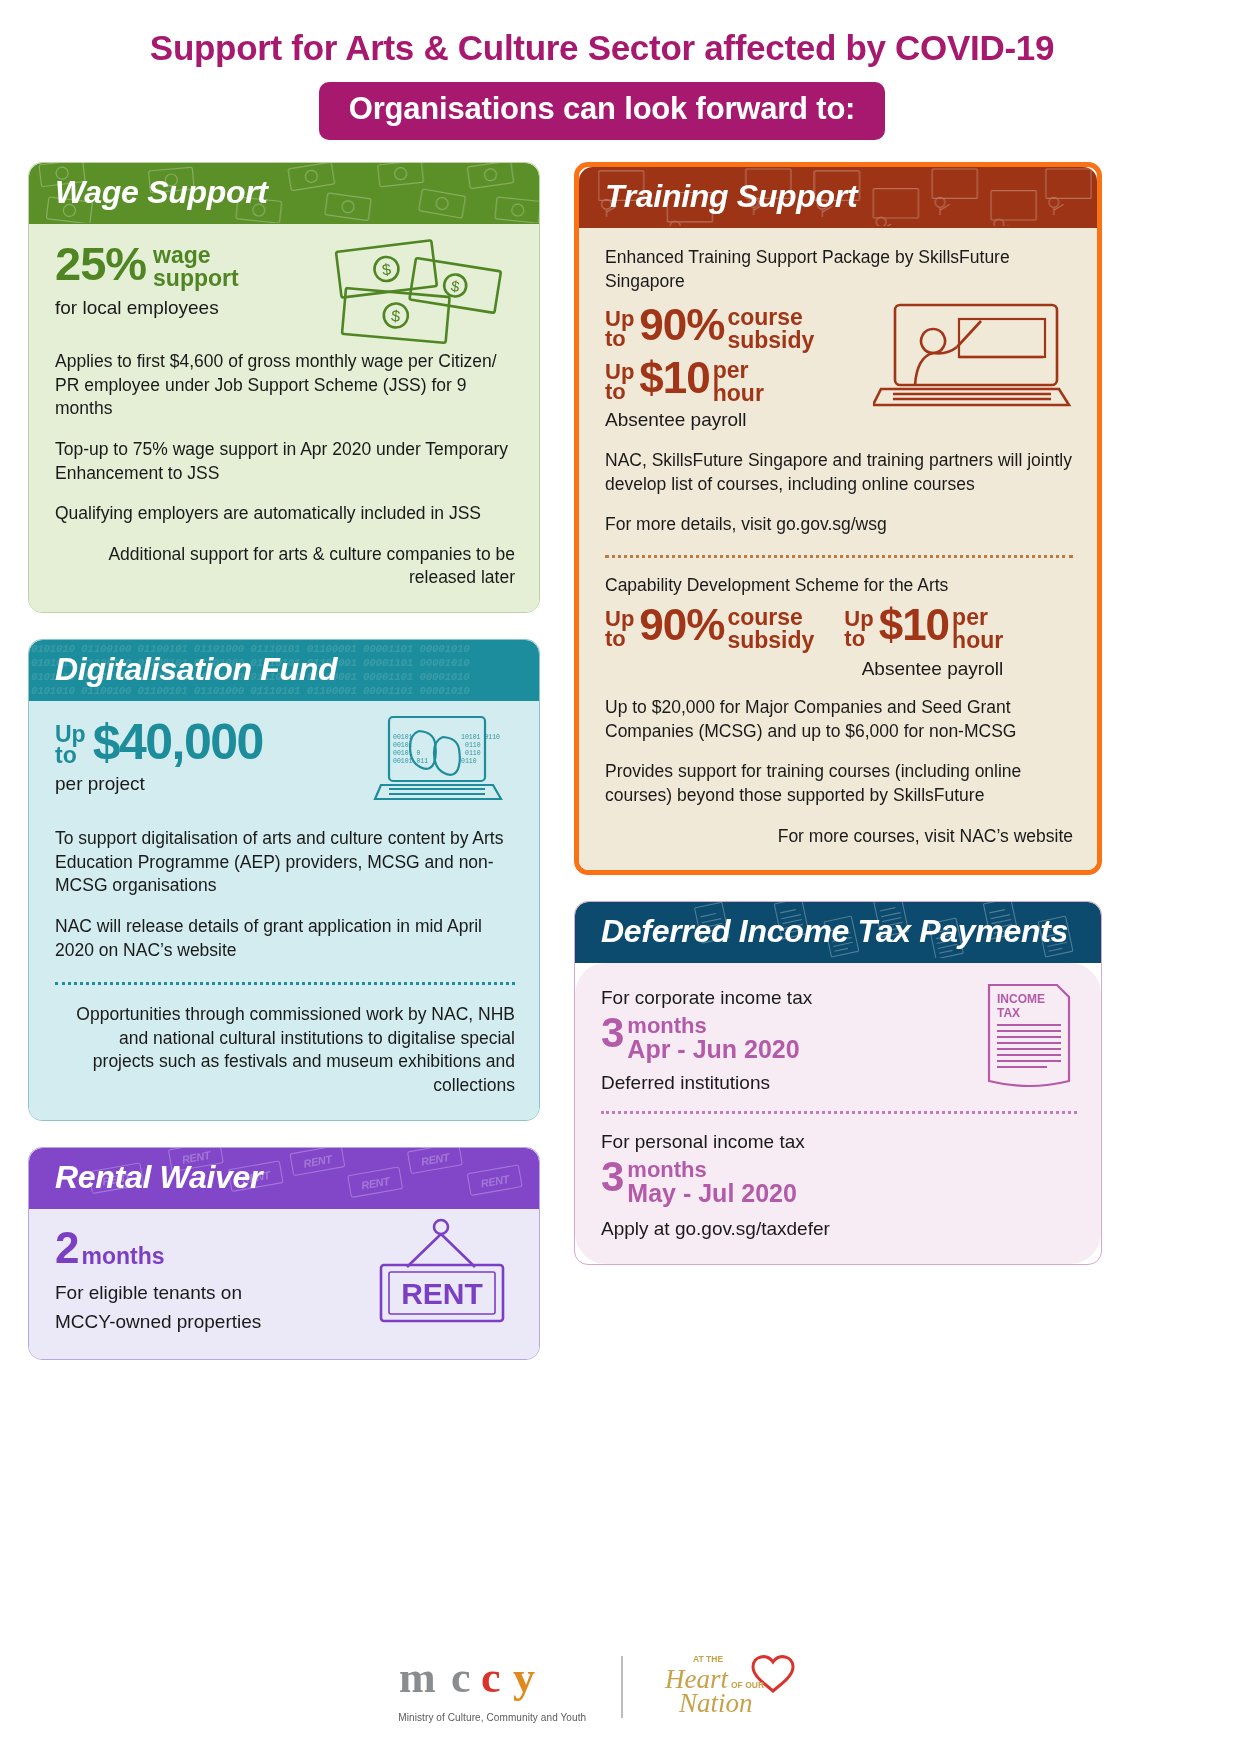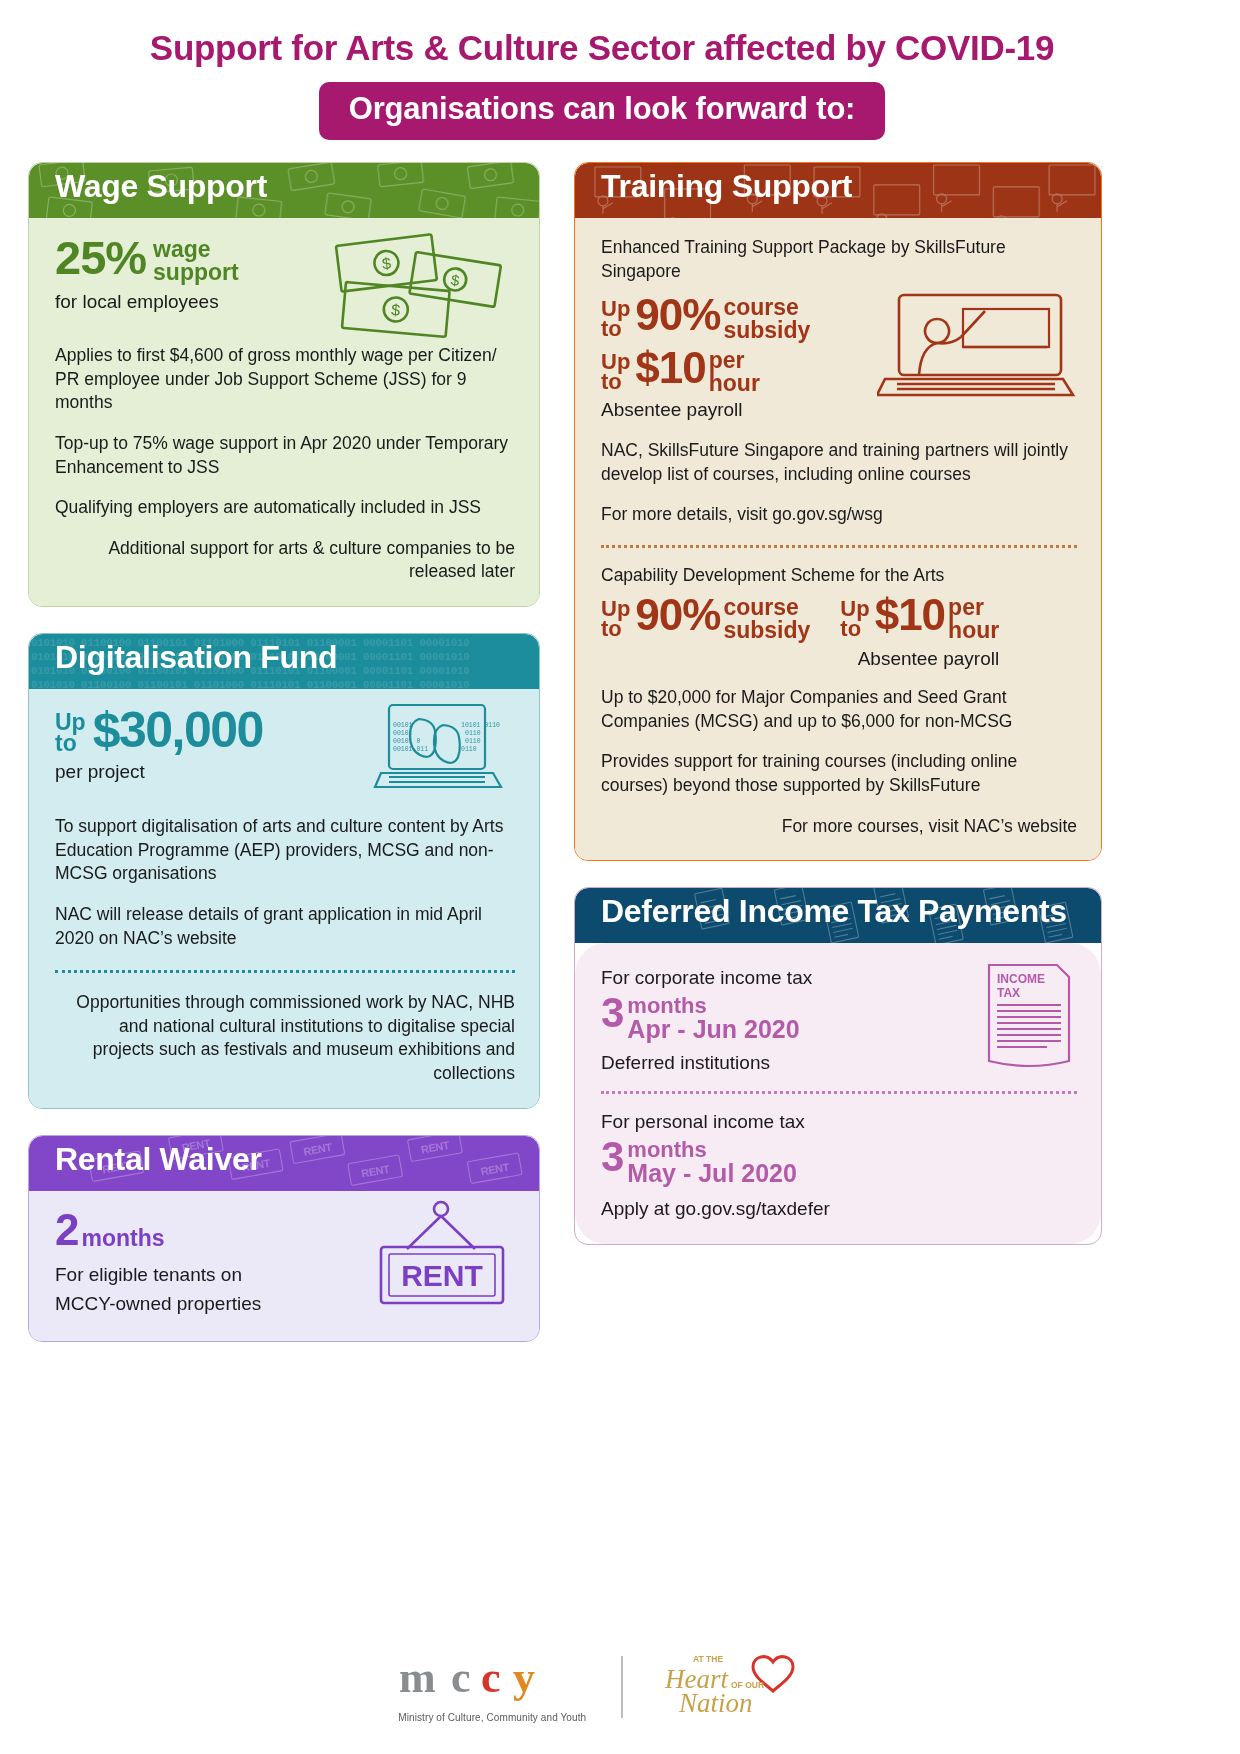--- a/index.html
+++ b/index.html
@@ -33,27 +33,28 @@
 
   
   .cols { display: flex; gap: 34px; padding: 22px 28px 0 28px; }
   .col-left { width: 512px; }
   .col-right { width: 528px; }
 
   
   .card { border-radius: 14px; overflow: hidden; margin-bottom: 26px; position: relative; }
   .card-head {
     position: relative;
-    padding: 5px 0 13px 26px;
+    padding: 11px 0 13px 26px;
     font-size: 32px;
     font-weight: bold;
     color: #ffffff;
     letter-spacing: -0.3px;
     overflow: hidden;
     border-radius: 14px 14px 0 0;
+    font-style: italic;
   }
   .card-head span { position: relative; z-index: 2; }
   .card-head .pattern { position: absolute; inset: 0; z-index: 1; opacity: .35; }
   .card-body { padding: 18px 24px 22px 26px; font-size: 17.5px; line-height: 1.35; color: #1a1a1a; }
   .card-body p { margin-bottom: 17px; }
   .card-body p:last-child { margin-bottom: 0; text-align: right; }
 
   
   .wage { border: 1px solid #bcd3a2; }
   .wage .card-head { background: #5b8f28; }
@@ -73,21 +74,21 @@
   .dotted-teal { border-top: 3.5px dotted #1d8d9b; margin: 20px 0 18px 0; }
 
   
   .rental { border: 1px solid #b9a6e2; }
   .rental .card-head { background: #8246c8; }
   .rental .card-body { background: #ebe8f8; min-height: 150px; position: relative; }
   .purple-big { font-size: 44px; font-weight: bold; color: #7b3fc4; line-height: .95; }
   .purple-unit { font-size: 23px; font-weight: bold; color: #7b3fc4; padding-left: 2px; padding-top: 14px; }
 
   
-  .training { border: 1px solid #f97316; }
+  .training { border: 5px solid #f97316; }
   .training .card-head { background: #9c3415; }
   .training .card-body { background: #f0e9d8; }
   .brown-big { font-size: 44px; font-weight: bold; color: #a13517; line-height: .93; letter-spacing: -1px; }
   .brown-upto { font-size: 22px; font-weight: bold; color: #a13517; line-height: .9; padding-right: 5px; padding-top: 4px; }
   .brown-unit { font-size: 23px; font-weight: bold; color: #a13517; line-height: 1.0; padding-left: 3px; padding-top: 1px; }
   .dotted-brown { border-top: 3.5px dotted #c07a3e; margin: 18px 0 16px 0; }
 
   
   .tax { border: 1px solid #d6a8cc; }
   .tax .card-head { background: #0c4a6e; }
@@ -221,21 +222,21 @@
           <span>Digitalisation Fund</span>
         </div>
         <div class="card-body">
           <div class="bignum-row rel">
             <div>
               <div class="flexrow">
                 <div class="upto">
                   <div>Up</div>
                   <div>to</div>
                 </div>
-                <div class="teal-big">$30,000</div>
+                <div class="teal-big">$40,000</div>
               </div>
               <div class="sub-line">per project</div>
             </div>
             <svg class="money-icon" width="130" height="96" viewBox="0 0 130 96" style="top:-6px;right:12px;">
               <g fill="none" stroke="#1d8d9b" stroke-width="2.2">
                 <rect x="16" y="4" width="96" height="64" rx="4"></rect>
                 <path d="M8 72 L120 72 L128 86 L2 86 Z"></path>
                 <path d="M16 76 L112 76 M16 81 L112 81"></path>
                 <path d="M46 18 q-9 3 -9 16 q0 15 10 20 q10 5 14 -4 q3 -8 1 -20 q-2 -11 -16 -12z"></path>
                 <path d="M70 24 q-9 3 -9 16 q0 15 10 20 q10 5 14 -4 q3 -8 1 -20 q-2 -11 -16 -12z"></path>

